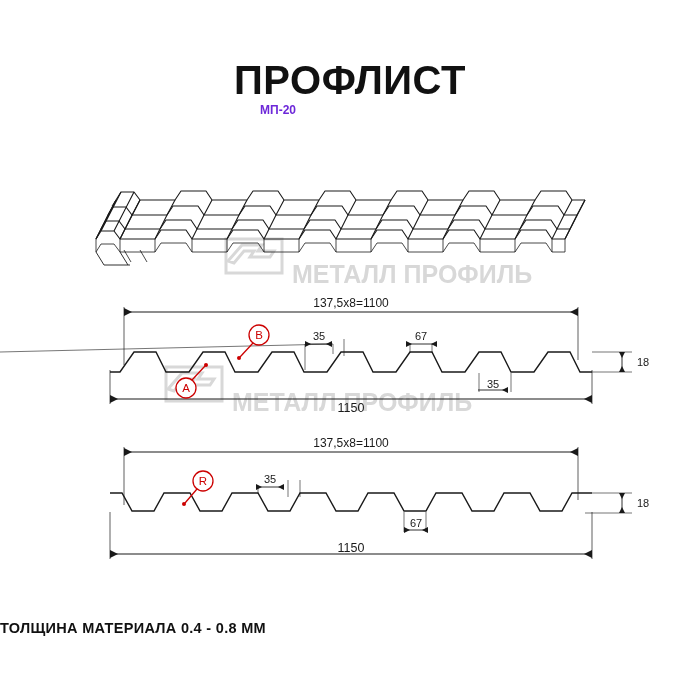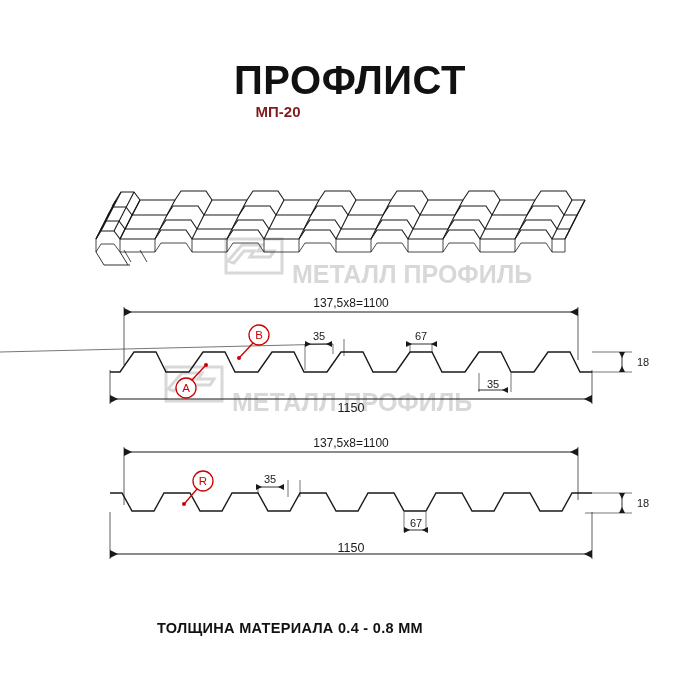--- a/index.html
+++ b/index.html
@@ -30,30 +30,29 @@
     font-weight: bold;
     letter-spacing: 0.5px;
     color: #111;
   }
   .subtitle {
     position: absolute;
     top: 103px;
     left: 0;
     width: 556px;
     text-align: center;
-    font-size: 15px;
-    font-weight: bold;
-    color: #7f1d1d;
+    font-size: 12px;
+    font-weight: bold;
+    color: #6d28d9;
   }
   .footer-note {
     position: absolute;
     top: 620px;
     left: 0;
     width: 580px;
-    text-align: center;
     font-size: 14.5px;
     font-weight: bold;
     letter-spacing: 0.3px;
     color: #111;
   }
   .drawing {
     position: absolute;
     top: 0;
     left: 0;
   }

